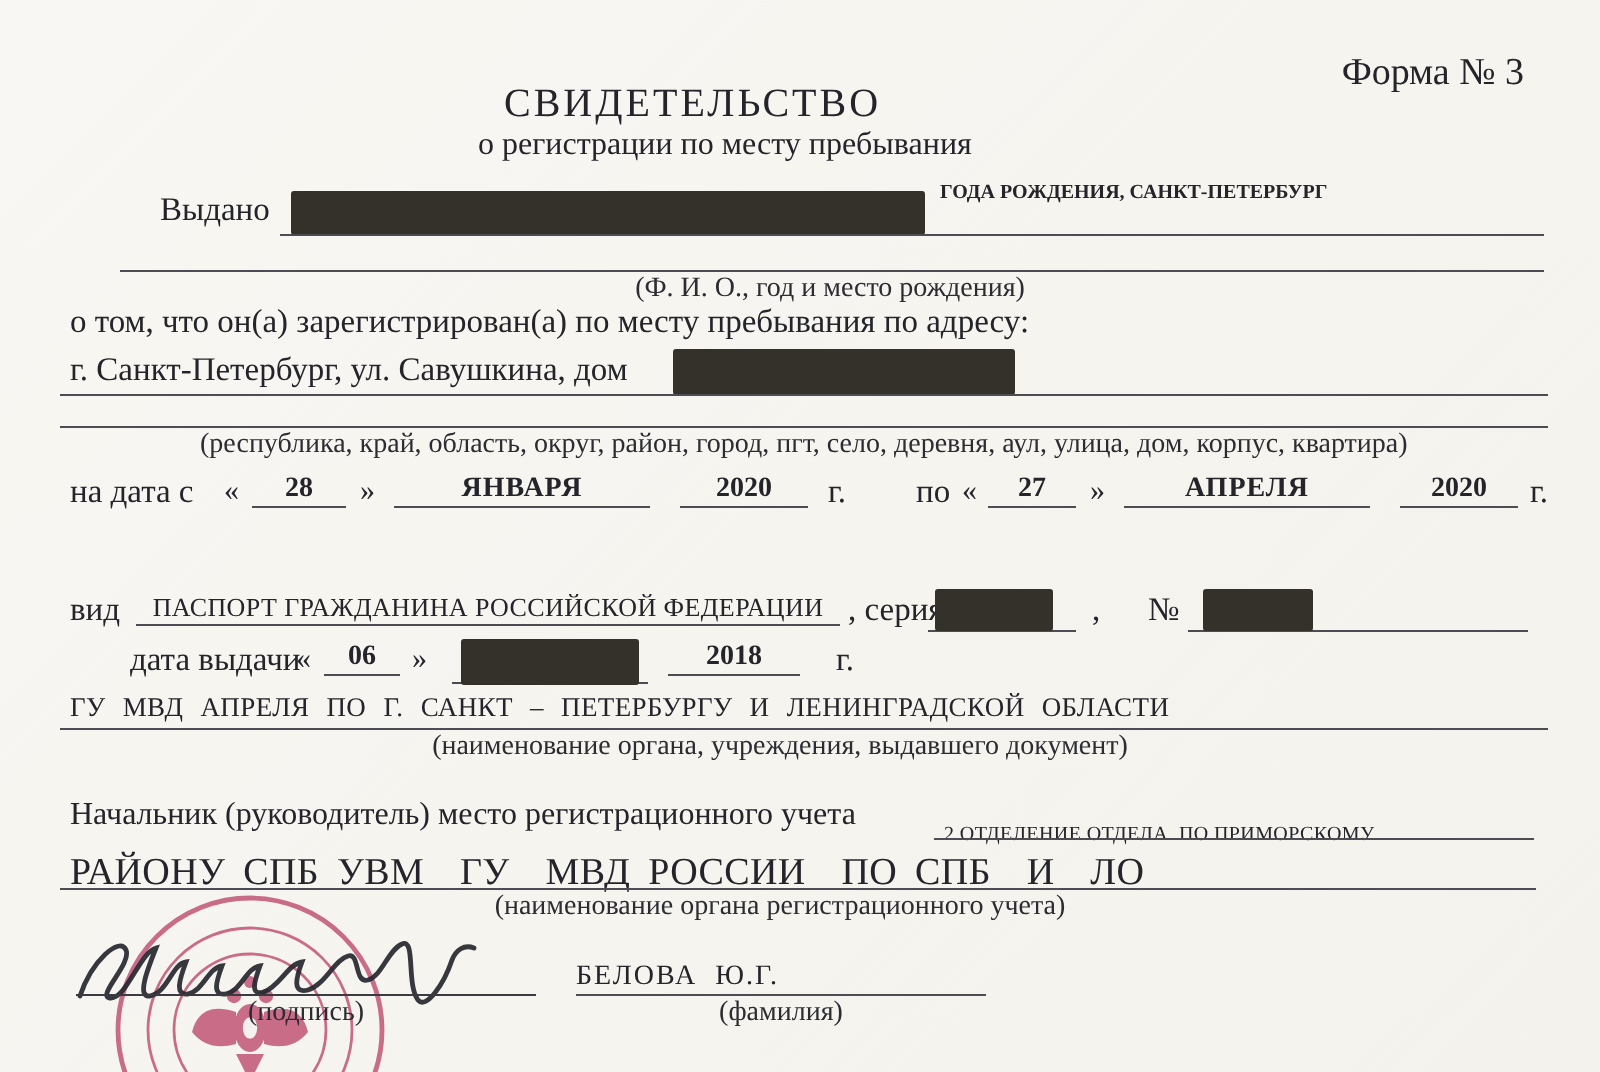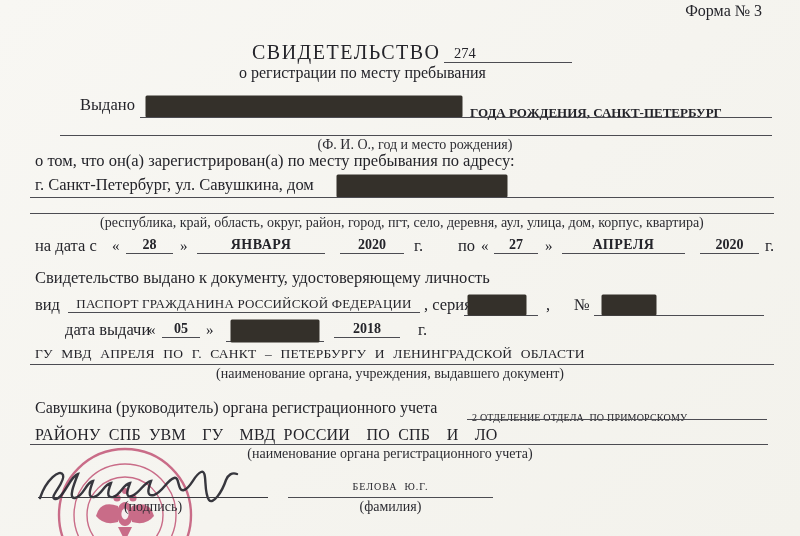--- a/index.html
+++ b/index.html
@@ -18,29 +18,28 @@
   .redact{background:#34302a;border-radius:1px;box-shadow:0 0 0 0.5px #34302a;}
   .quote{font-size:15px;}
   .bold-caps{font-weight:bold;}
   svg text{font-family:"Liberation Serif","DejaVu Serif",serif;}
 </style>
 </head>
 <body>
 
 <div class="page">
 
-  <div class="abs" style="top:2px;right:38px;font-size:16px;">Форма № 3</div>
+  <div class="abs" style="top:26px;right:38px;font-size:19px;">Форма № 3</div>
 
   <div class="abs" style="top:41px;left:252px;font-size:20px;letter-spacing:1.5px;">СВИДЕТЕЛЬСТВО</div>
-  <div class="abs" style="top:45px;left:444px;width:128px;border-bottom:1.2px solid #4c4c52;font-size:14.5px;text-indent:10px;">274</div>
   <div class="abs" style="top:64px;left:239px;font-size:16px;">о регистрации по месту пребывания</div>
 
   <div class="abs body-text" style="top:96px;left:80px;">Выдано</div>
   <div class="abs redact" style="top:96px;left:146px;width:316px;height:21px;"></div>
-  <div class="abs bold-caps" style="top:105px;left:470px;font-size:13px;white-space:pre;">ГОДА РОЖДЕНИЯ, САНКТ-ПЕТЕРБУРГ</div>
+  <div class="abs bold-caps" style="top:91px;left:470px;font-size:10px;white-space:pre;">ГОДА РОЖДЕНИЯ, САНКТ-ПЕТЕРБУРГ</div>
   <div class="abs rule" style="top:117px;left:140px;width:632px;"></div>
   <div class="abs rule" style="top:135px;left:60px;width:712px;"></div>
   <div class="abs caption" style="top:137px;left:260px;width:310px;">(Ф. И. О., год и место рождения)</div>
 
   <div class="abs body-text" style="top:152px;left:35px;">о том, что он(а) зарегистрирован(а) по месту пребывания по адресу:</div>
 
   <div class="abs body-text" style="top:176px;left:35px;">г. Санкт-Петербург, ул. Савушкина, дом</div>
   <div class="abs redact" style="top:175px;left:337px;width:170px;height:22px;"></div>
   <div class="abs rule" style="top:197px;left:30px;width:744px;"></div>
   <div class="abs rule" style="top:213px;left:30px;width:744px;"></div>
@@ -54,49 +53,48 @@
   <div class="abs field" style="top:237px;left:340px;width:64px;">2020</div>
   <div class="abs body-text" style="top:237px;left:414px;">г.</div>
   <div class="abs body-text" style="top:237px;left:458px;">по</div>
   <div class="abs quote" style="top:238px;left:481px;">«</div>
   <div class="abs field" style="top:237px;left:494px;width:44px;">27</div>
   <div class="abs quote" style="top:238px;left:545px;">»</div>
   <div class="abs field" style="top:237px;left:562px;width:123px;letter-spacing:0.5px;">АПРЕЛЯ</div>
   <div class="abs field" style="top:237px;left:700px;width:59px;">2020</div>
   <div class="abs body-text" style="top:237px;left:765px;">г.</div>
 
-  <div class="abs body-text" style="top:269px;left:35px;">Свидетельство выдано к документу, удостоверяющему личность</div>
 
   <div class="abs body-text" style="top:296px;left:35px;">вид</div>
   <div class="abs field caps" style="top:296px;left:68px;width:352px;font-weight:normal;font-size:13px;">ПАСПОРТ ГРАЖДАНИНА РОССИЙСКОЙ ФЕДЕРАЦИИ</div>
   <div class="abs body-text" style="top:296px;left:424px;">, серия</div>
   <div class="abs rule" style="top:315px;left:464px;width:74px;"></div>
   <div class="abs redact" style="top:295px;left:468px;width:58px;height:20px;"></div>
   <div class="abs body-text" style="top:296px;left:546px;">,</div>
   <div class="abs body-text" style="top:296px;left:574px;">№</div>
   <div class="abs rule" style="top:315px;left:594px;width:170px;"></div>
   <div class="abs redact" style="top:295px;left:602px;width:54px;height:20px;"></div>
 
   <div class="abs body-text" style="top:321px;left:35px;margin-left:30px;">дата выдачи</div>
   <div class="abs quote" style="top:322px;left:148px;">«</div>
-  <div class="abs field" style="top:321px;left:162px;width:38px;">05</div>
+  <div class="abs field" style="top:321px;left:162px;width:38px;">06</div>
   <div class="abs quote" style="top:322px;left:206px;">»</div>
   <div class="abs rule" style="top:341px;left:226px;width:98px;"></div>
   <div class="abs redact" style="top:320px;left:231px;width:88px;height:22px;"></div>
   <div class="abs field" style="top:321px;left:334px;width:66px;">2018</div>
   <div class="abs body-text" style="top:321px;left:418px;">г.</div>
 
   <div class="abs caps" style="top:346px;left:35px;font-size:13.5px;word-spacing:5px;">ГУ МВД АПРЕЛЯ ПО Г. САНКТ – ПЕТЕРБУРГУ И ЛЕНИНГРАДСКОЙ ОБЛАСТИ</div>
   <div class="abs rule" style="top:364px;left:30px;width:744px;"></div>
   <div class="abs caption" style="top:366px;left:140px;width:500px;">(наименование органа, учреждения, выдавшего документ)</div>
 
-  <div class="abs body-text" style="top:399px;left:35px;font-size:16px;">Савушкина (руководитель) органа регистрационного учета</div>
+  <div class="abs body-text" style="top:399px;left:35px;font-size:16px;">Начальник (руководитель) место регистрационного учета</div>
   <div class="abs caps" style="top:412px;left:472px;font-size:10px;white-space:pre;">2 ОТДЕЛЕНИЕ ОТДЕЛА  ПО ПРИМОРСКОМУ</div>
   <div class="abs rule" style="top:419px;left:467px;width:300px;"></div>
-  <div class="abs caps" style="top:426px;left:35px;font-size:16px;word-spacing:4px;white-space:pre;">РАЙОНУ СПБ УВМ  ГУ  МВД РОССИИ  ПО СПБ  И  ЛО</div>
+  <div class="abs caps" style="top:426px;left:35px;font-size:19px;word-spacing:4px;white-space:pre;">РАЙОНУ СПБ УВМ  ГУ  МВД РОССИИ  ПО СПБ  И  ЛО</div>
   <div class="abs rule" style="top:444px;left:30px;width:738px;"></div>
   <div class="abs caption" style="top:446px;left:140px;width:500px;">(наименование органа регистрационного учета)</div>
 
   <svg class="abs" style="top:444px;left:54px;opacity:0.82;" width="142" height="142" viewBox="0 0 142 142">
     <g fill="none" stroke="#c04f72">
       <circle cx="71" cy="71" r="66" stroke-width="2.4"></circle>
       <circle cx="71" cy="71" r="51" stroke-width="1.4"></circle>
       <circle cx="71" cy="71" r="38" stroke-width="1.4"></circle>
     </g>
     <defs>
@@ -121,17 +119,17 @@
     </g>
   </svg>
 
   <svg class="abs" style="top:462px;left:36px;" width="206" height="46" viewBox="0 0 206 46">
     <path d="M4,36 C10,18 24,6 27,13 C30,20 12,36 19,37 C27,38 34,14 42,12 C38,22 32,37 39,36 C48,34 50,20 57,19 C54,27 51,36 58,35 C66,33 68,22 75,21 C72,29 70,36 77,35 C85,33 87,22 94,21 C91,29 89,36 96,34 C104,31 108,20 115,19 C112,27 110,35 118,33 C127,30 131,18 138,16 C144,14 141,30 148,28 C155,26 158,13 165,10 C172,7 167,30 173,38 C177,43 186,30 190,18 C192,13 196,10 201,12" fill="none" stroke="#26262f" stroke-width="2.4" stroke-linecap="round" opacity="0.92"></path>
   </svg>
 
   <div class="abs rule" style="top:497px;left:38px;width:230px;border-top-color:#3a3a40;"></div>
   <div class="abs caption" style="top:499px;left:38px;width:230px;">(подпись)</div>
 
-  <div class="abs" style="top:481px;left:288px;width:205px;text-align:center;font-size:10px;letter-spacing:1px;white-space:pre;">БЕЛОВА  Ю.Г.</div>
+  <div class="abs" style="top:481px;left:288px;width:205px;font-size:14px;letter-spacing:1px;white-space:pre;">БЕЛОВА  Ю.Г.</div>
   <div class="abs rule" style="top:497px;left:288px;width:205px;"></div>
   <div class="abs caption" style="top:499px;left:288px;width:205px;">(фамилия)</div>
 
 </div>
 
 </body></html>

